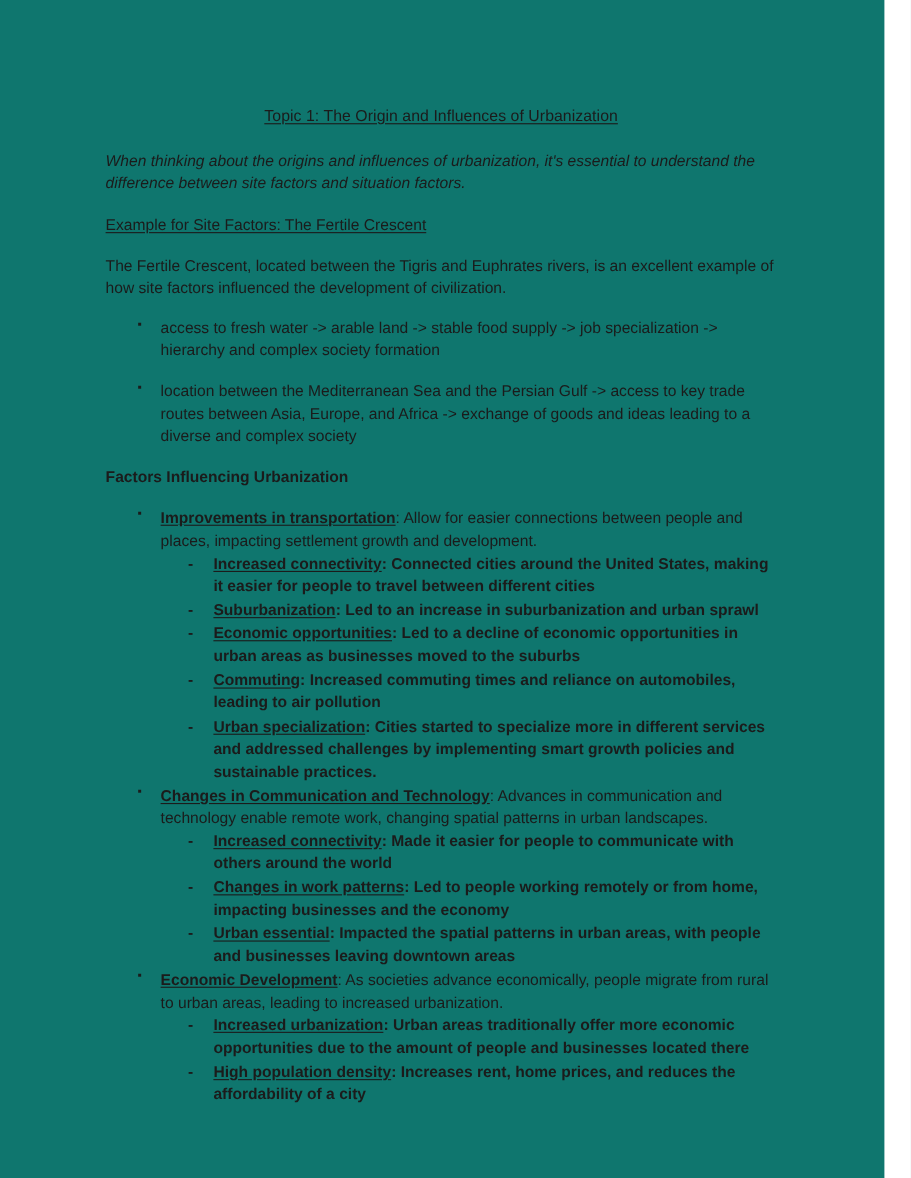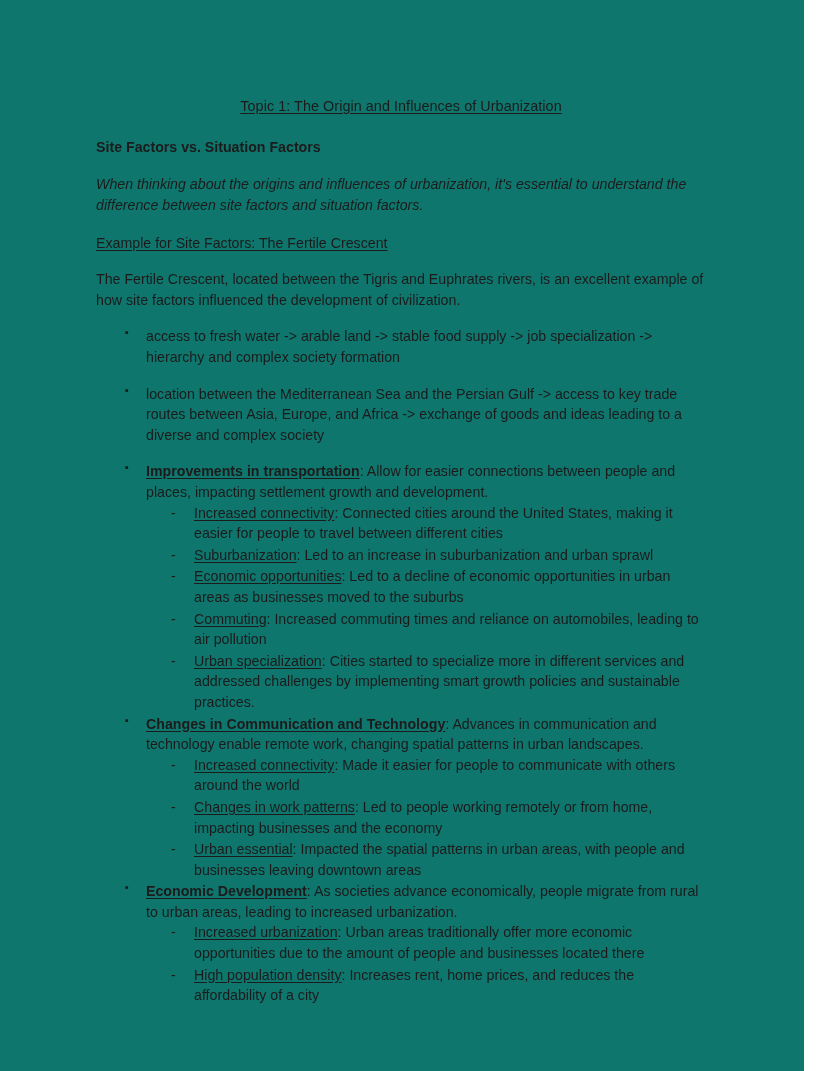--- a/index.html
+++ b/index.html
@@ -80,61 +80,62 @@
   ul.lvl2 {
     list-style: none;
     margin: 0;
     padding: 0;
   }
   ul.lvl2 > li {
     position: relative;
     padding-left: 48px;
     margin-bottom: 1px;
     max-width: 640px;
+    font-weight: bold;
   }
   ul.lvl2 > li::before {
     content: "-";
     position: absolute;
     left: 25px;
     top: 0;
     color: #1b1b1b;
   }
 
   .u { text-decoration: underline; text-underline-offset: 1.5px; }
   .bu { font-weight: bold; text-decoration: underline; text-underline-offset: 1.5px; text-align: center; }
 </style>
 </head>
 <body>
 
 <div class="page">
   <div class="doc">
 
     <div class="doc-title">Topic 1: The Origin and Influences of Urbanization</div>
 
-    <div class="h-bold">Site Factors vs. Situation Factors</div>
 
     <div class="p-italic">When thinking about the origins and influences of urbanization, it's essential to understand the difference between site factors and situation factors.</div>
 
     <div class="h-underline">Example for Site Factors: The Fertile Crescent</div>
 
     <div class="p-plain">The Fertile Crescent, located between the Tigris and Euphrates rivers, is an excellent example of how site factors influenced the development of civilization.</div>
 
     <ul class="lvl1">
       <li>
         <span>access to fresh water -&gt; arable land -&gt; stable food supply -&gt; job specialization -&gt; hierarchy and complex society formation</span>
       </li>
     </ul>
 
 
     <ul class="lvl1">
       <li>
         <span>location between the Mediterranean Sea and the Persian Gulf -&gt; access to key trade routes between Asia, Europe, and Africa -&gt; exchange of goods and ideas leading to a diverse and complex society</span>
       </li>
     </ul>
 
+    <div class="h-bold">Factors Influencing Urbanization</div>
 
     <ul class="lvl1">
 
       <li>
         <span class="bu">Improvements in transportation</span><span>: Allow for easier connections between people and places, impacting settlement growth and development.</span>
         <ul class="lvl2">
           <li>
             <span class="u">Increased connectivity</span><span>: Connected cities around the United States, making it easier for people to travel between different cities</span>
           </li>
           <li>

